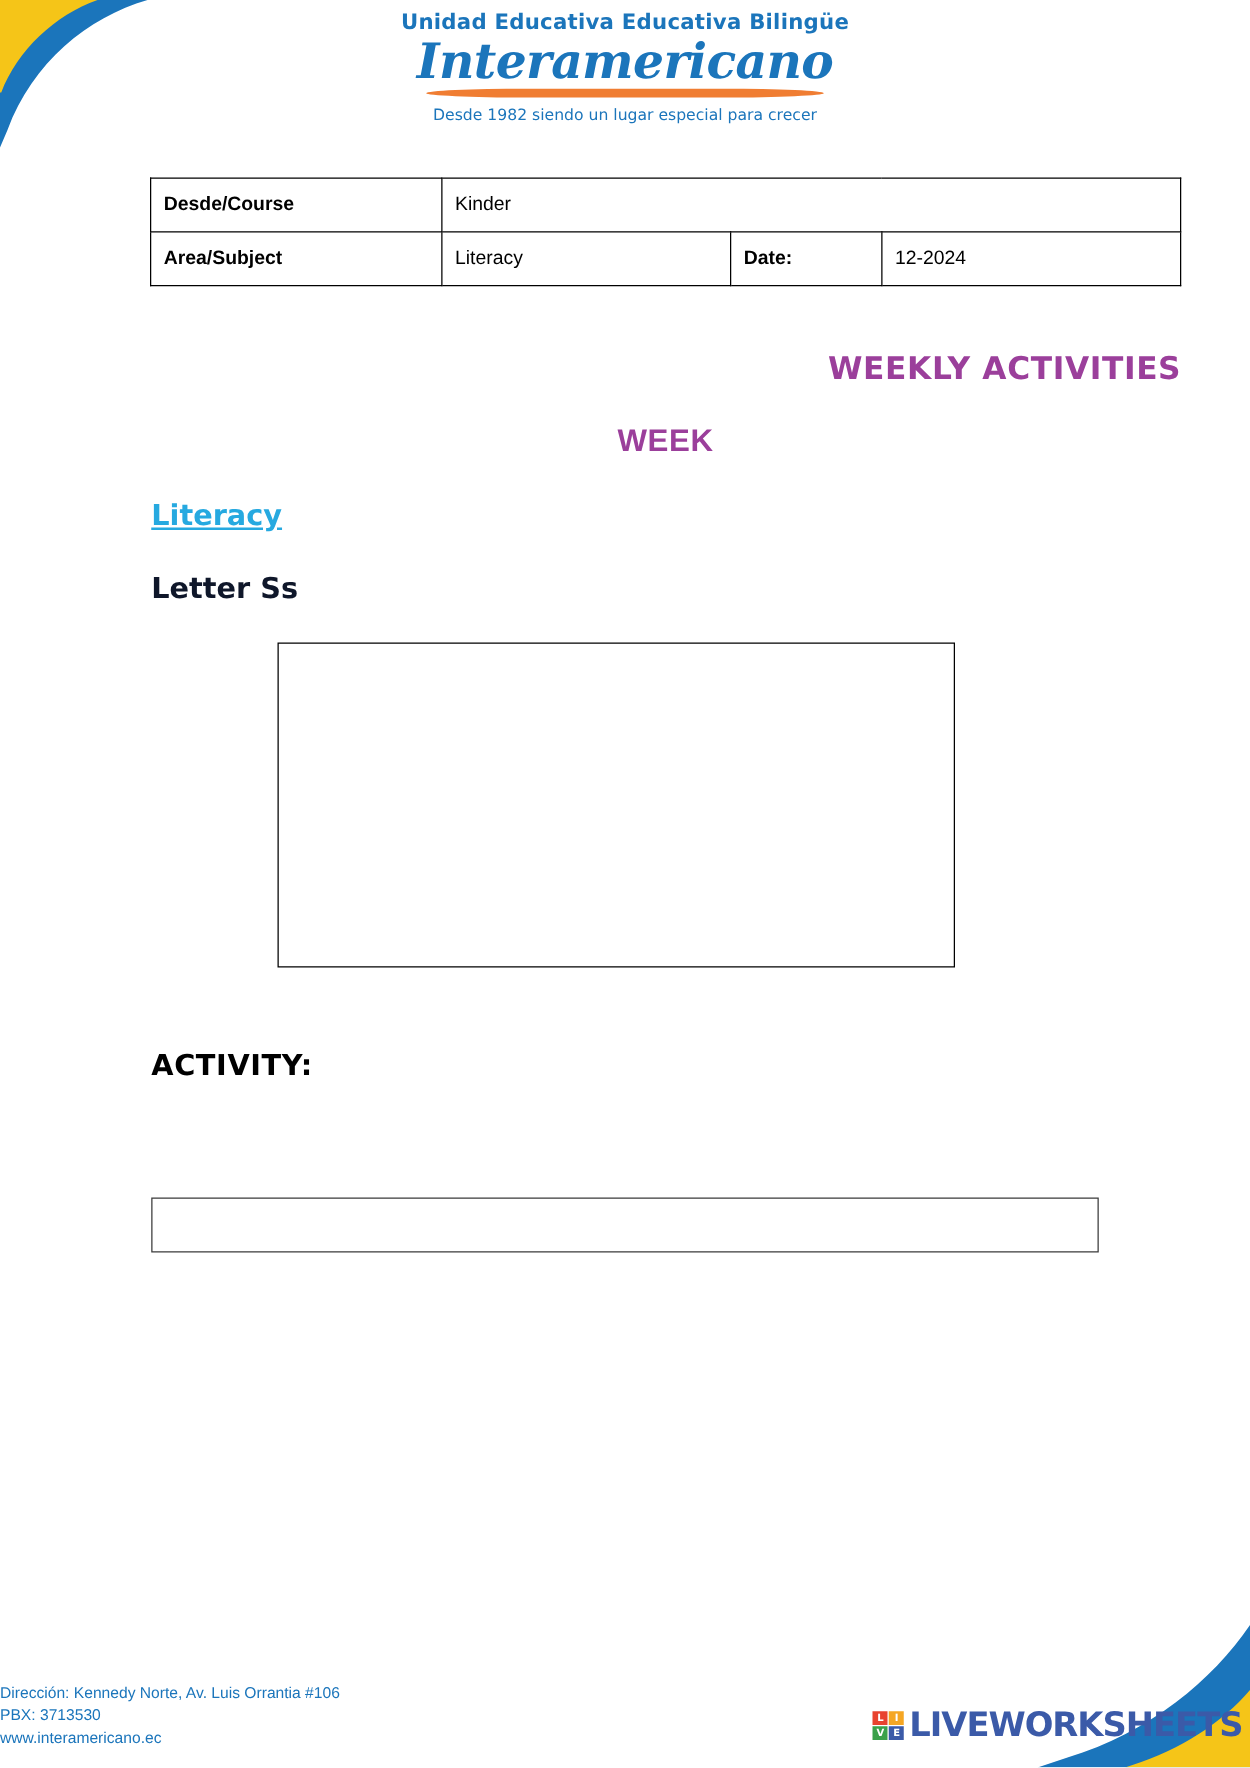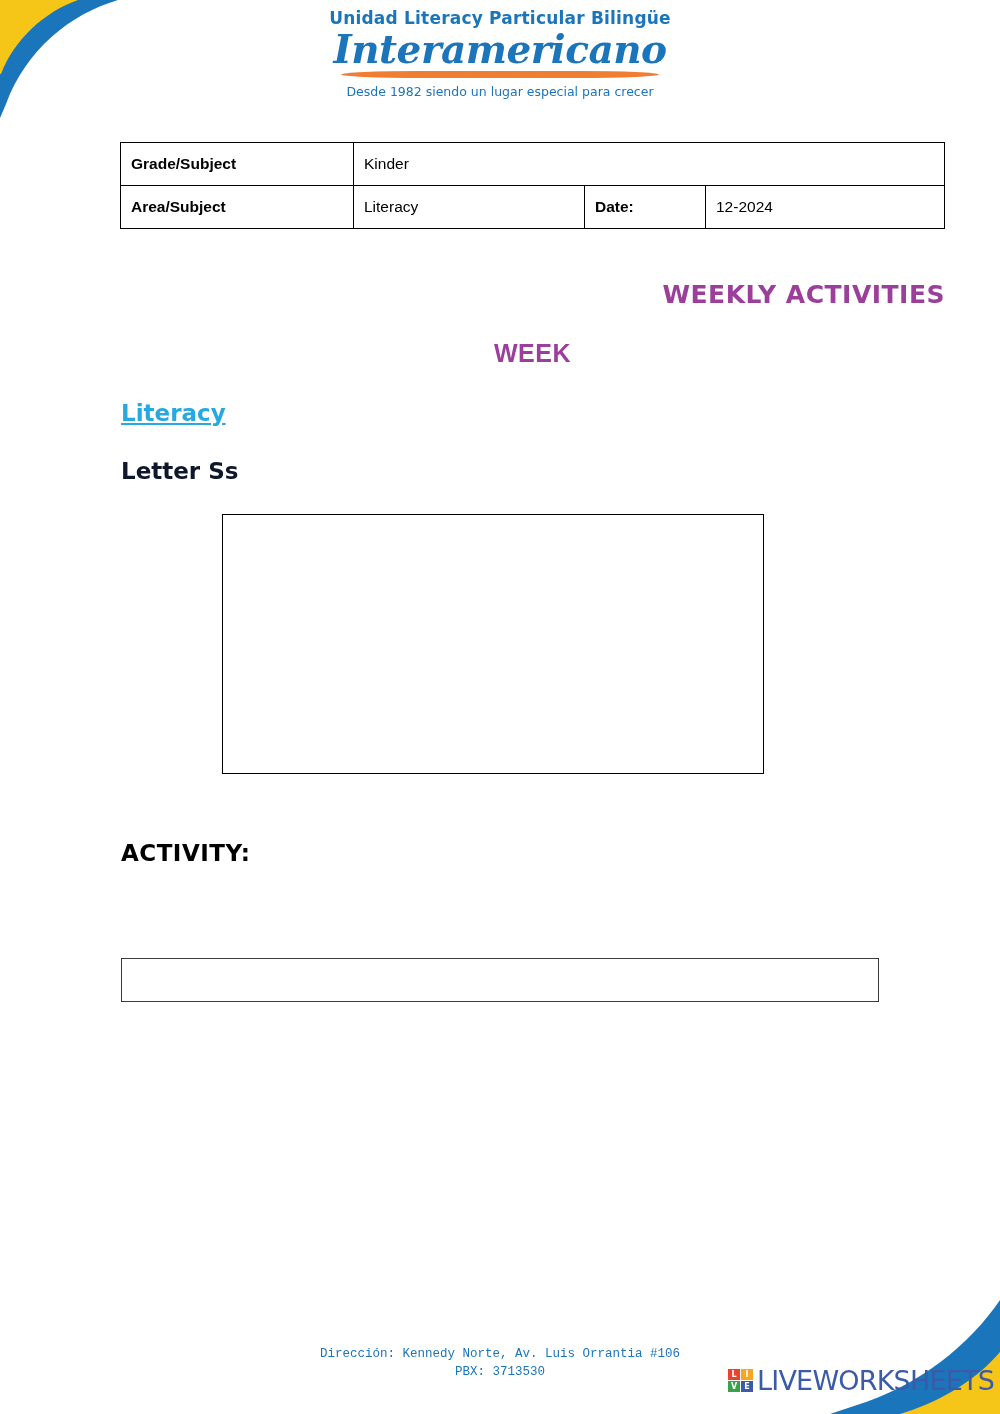--- a/index.html
+++ b/index.html
@@ -164,22 +164,22 @@
     border: 1px solid #3a3a3a;
     background: #fff;
     box-sizing: border-box;
   }
 
   
   .footer {
     position: absolute;
     left: 0; right: 0;
     top: 1345px;
-    text-align: center;
-    font-family: Liberation Mono, monospace;
+    text-align: left;
+    font-family: Liberation Sans, sans-serif;
     font-size: 12.5px;
     color: #1b75bb;
     line-height: 1.45;
   }
 
   
   .lw-badge {
     position: absolute;
     right: 6px;
     bottom: 18px;
@@ -200,21 +200,21 @@
     font-size: 8px;
     font-weight: bold;
     display: flex;
     align-items: center;
     justify-content: center;
     line-height: 1;
   }
   .lw-word {
     font-family: "DejaVu Sans", sans-serif;
     font-size: 27px;
-    font-weight: normal;
+    font-weight: bold;
     color: #3b5aa8;
     letter-spacing: -0.8px;
   }
 </style>
 </head>
 <body>
 
 <div class="corner-tl">
   <svg width="150" height="120" viewBox="0 0 150 120" xmlns="http://www.w3.org/2000/svg">
     <path d="M0 0 L118 0 C70 14 26 50 6 104 L0 118 Z" fill="#1b75bb"></path>
@@ -223,30 +223,30 @@
 </div>
 
 <div class="corner-br">
   <svg width="190" height="120" viewBox="0 0 190 120" xmlns="http://www.w3.org/2000/svg">
     <path d="M190 120 L190 6 C160 50 110 92 44 112 L20 120 Z" fill="#1b75bb"></path>
     <path d="M190 120 L190 58 C168 84 134 106 96 118 L90 120 Z" fill="#f5c518"></path>
   </svg>
 </div>
 
 <div class="logo-block">
-  <div class="logo-tagline-top">Unidad Literacy Particular Bilingüe</div>
+  <div class="logo-tagline-top">Unidad Educativa Educativa Bilingüe</div>
   <div class="logo-word">Interamericano</div>
   <div class="logo-underline"></div>
   <div class="logo-tagline-bottom">Desde 1982 siendo un lugar especial para crecer</div>
 </div>
 
 <table class="info-table">
   <tbody>
       <tr>
-    <td class="lbl">Grade/Subject</td>
+    <td class="lbl">Desde/Course</td>
     <td colspan="3">Kinder</td>
   </tr>
   <tr>
     <td class="lbl">Area/Subject</td>
     <td>Literacy</td>
     <td class="val-date-lbl">Date:</td>
     <td class="val-date">12-2024</td>
   </tr>
 </tbody>
   </table>
@@ -260,20 +260,21 @@
 
 <div class="h-activity">ACTIVITY:</div>
 
 <div class="answer-box">
   <input type="text" style="width: 100%; height: 100%; border: 0px; outline: none; font-size: 16px; font-family: &quot;Liberation Sans&quot;, sans-serif; padding: 0px 8px; box-sizing: border-box; background: transparent;" placeholder="">
 </div>
 
 <div class="footer">
   <div>Dirección: Kennedy Norte, Av. Luis Orrantia #106</div>
   <div>PBX: 3713530</div>
+  <div>www.interamericano.ec</div>
 </div>
 
 <div class="lw-badge">
   <div class="lw-stack">
     <div class="lw-row">
       <div class="lw-cell" style="background:#e8432f">L</div>
       <div class="lw-cell" style="background:#f5a623">I</div>
     </div>
     <div class="lw-row">
       <div class="lw-cell" style="background:#3aa14a">V</div>

